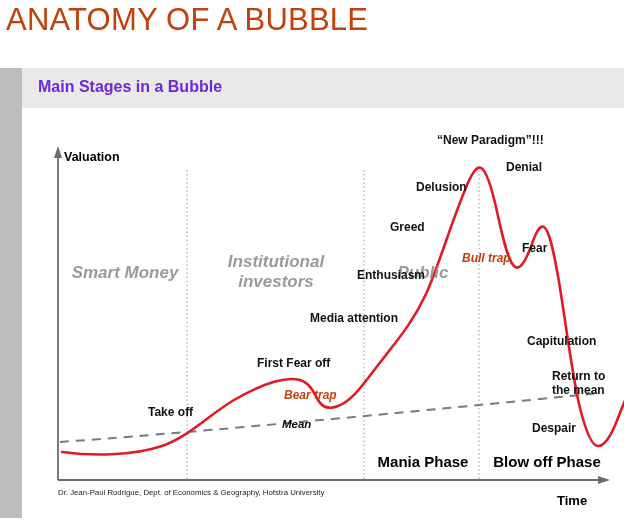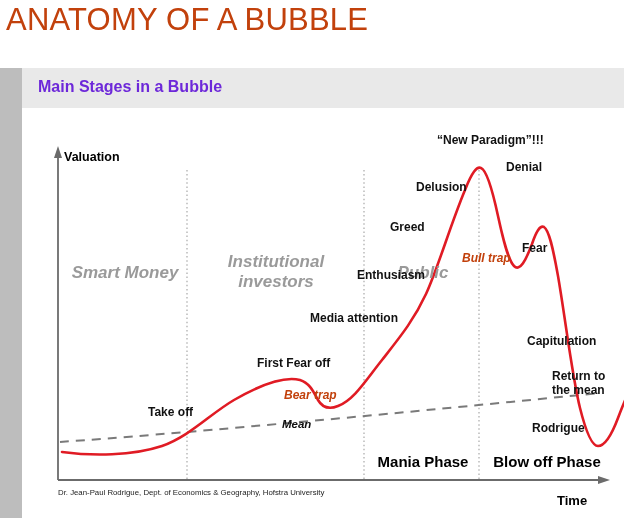--- a/index.html
+++ b/index.html
@@ -212,21 +212,21 @@
 
       <div class="lbl lbl-event" style="left:484px; top:52px;">Denial</div>
 
 
       <div class="lbl lbl-trap" style="left:440px; top:143px;">Bull trap</div>
 
       <div class="lbl lbl-event" style="left:500px; top:133px;">Fear</div>
 
       <div class="lbl lbl-event" style="left:505px; top:206px;margin-top:20px;">Capitulation</div>
 
-      <div class="lbl lbl-event" style="left:510px; top:313px;">Rodrigue</div>
+      <div class="lbl lbl-event" style="left:510px; top:313px;">Despair</div>
 
       <div class="lbl lbl-event multiline" style="left:530px; top:262px;">Return to
 the mean</div>
 
       <div class="lbl lbl-mean" style="left:260px; top:310px;">Mean</div>
 
       <div class="lbl lbl-phase" style="left:344px; top:345px; width:114px;">Mania Phase</div>
       <div class="lbl lbl-phase" style="left:458px; top:345px; width:134px;">Blow off Phase</div>
 
       <div class="lbl lbl-axis" style="left:535px; top:385px; font-size:13px;">Time</div>

